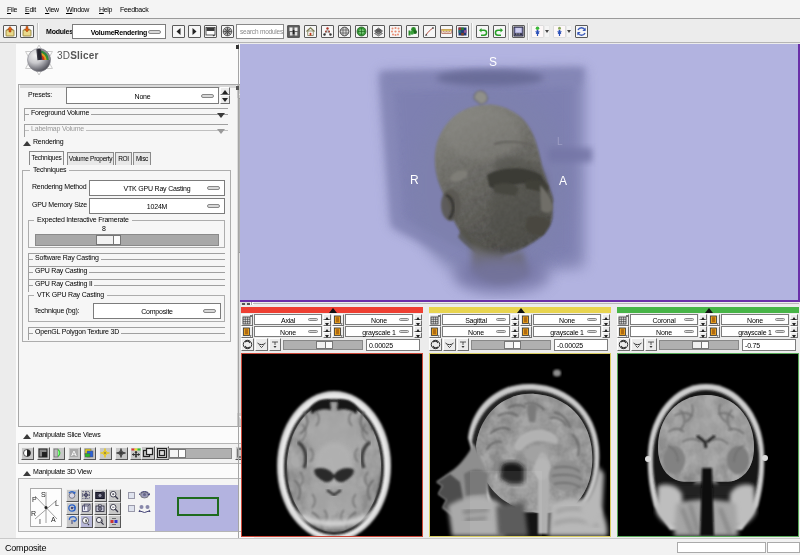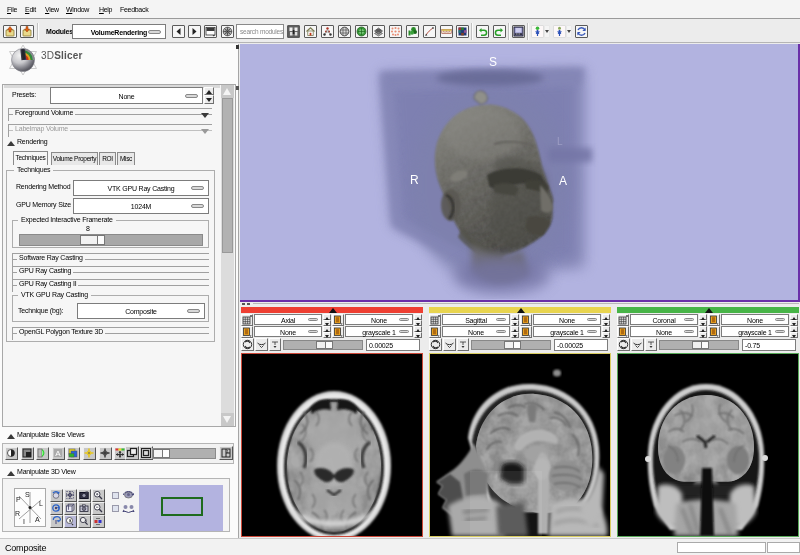--- a/index.html
+++ b/index.html
@@ -16,21 +16,21 @@
 #toolbar { left:0; top:20px; width:800px; height:23px; background:#ececec; border-bottom:1px solid #b5b5b5; }
 .tbtn { position:absolute; top:5px; width:13px; height:13px; background:#f6f6f6; border:1px solid #5a5a5a; border-radius:1px; }
 .tbtn svg { position:absolute; left:0; top:0; }
 .tsep { position:absolute; top:3px; width:2px; height:17px; border-left:1px solid #c2c2c2; border-right:1px solid #fbfbfb; }
 #modlbl { position:absolute; left:46px; top:8px; font-weight:bold; font-size:7px; }
 .kwcombo { position:absolute; background:#fff; border:1px solid #7c7c7c; text-align:center; font-size:7px; }
 .kwcombo .nub { position:absolute; right:4px; top:50%; margin-top:-2px; width:13px; height:4px; background:#d8d8d8; border:1px solid #888; border-radius:2px; }
 .kwcombo .val { position:absolute; left:0; right:20px; top:1px; white-space:nowrap; overflow:hidden; width:100%; }
 
 
-#leftpanel { left:0; top:0; width:240px; height:555px; }
+#leftpanel { left:16px; top:0; width:240px; height:555px; }
 .grouplab { position:absolute; font-size:7px; white-space:nowrap; }
 .downarrow { position:absolute; width:0; height:0; border-left:4px solid transparent; border-right:4px solid transparent; border-top:5px solid #3a3a3a; }
 .uparrow { position:absolute; width:0; height:0; border-left:4px solid transparent; border-right:4px solid transparent; border-bottom:5px solid #3a3a3a; }
 .spinbox { position:absolute; width:10px; background:#ececec; }
 .spinbox .up,.spinbox .dn { position:absolute; left:0; width:10px; background:#ececec; border:1px solid; border-color:#fdfdfd #6f6f6f #6f6f6f #fdfdfd; }
 .spinbox .up i,.spinbox .dn i { position:absolute; left:1px; width:0; height:0; border-left:3px solid transparent; border-right:3px solid transparent; }
 .spinbox .up i { top:2px; border-bottom:4px solid #222; }
 .spinbox .dn i { top:2px; border-top:4px solid #222; }
 .gbox { position:absolute; border:1px solid #adadad; }
 .gbox .glab { position:absolute; top:-5px; left:8px; background:#f6f6f6; padding:0 3px; font-size:7px; white-space:nowrap; }

